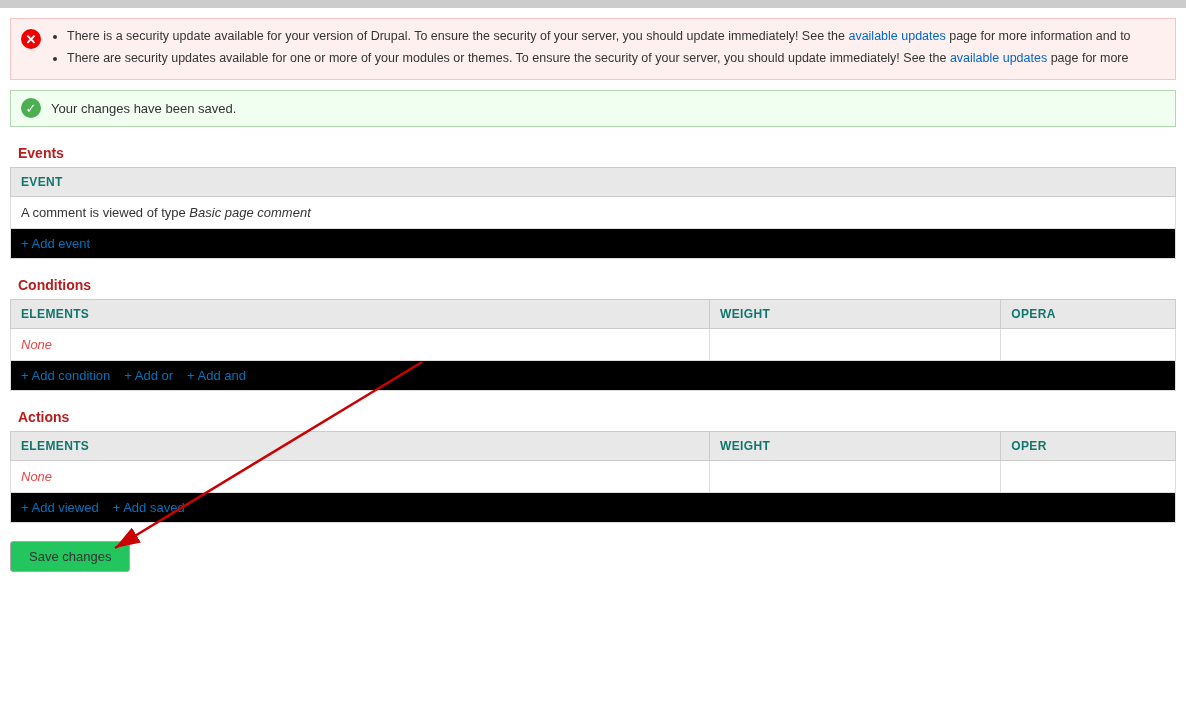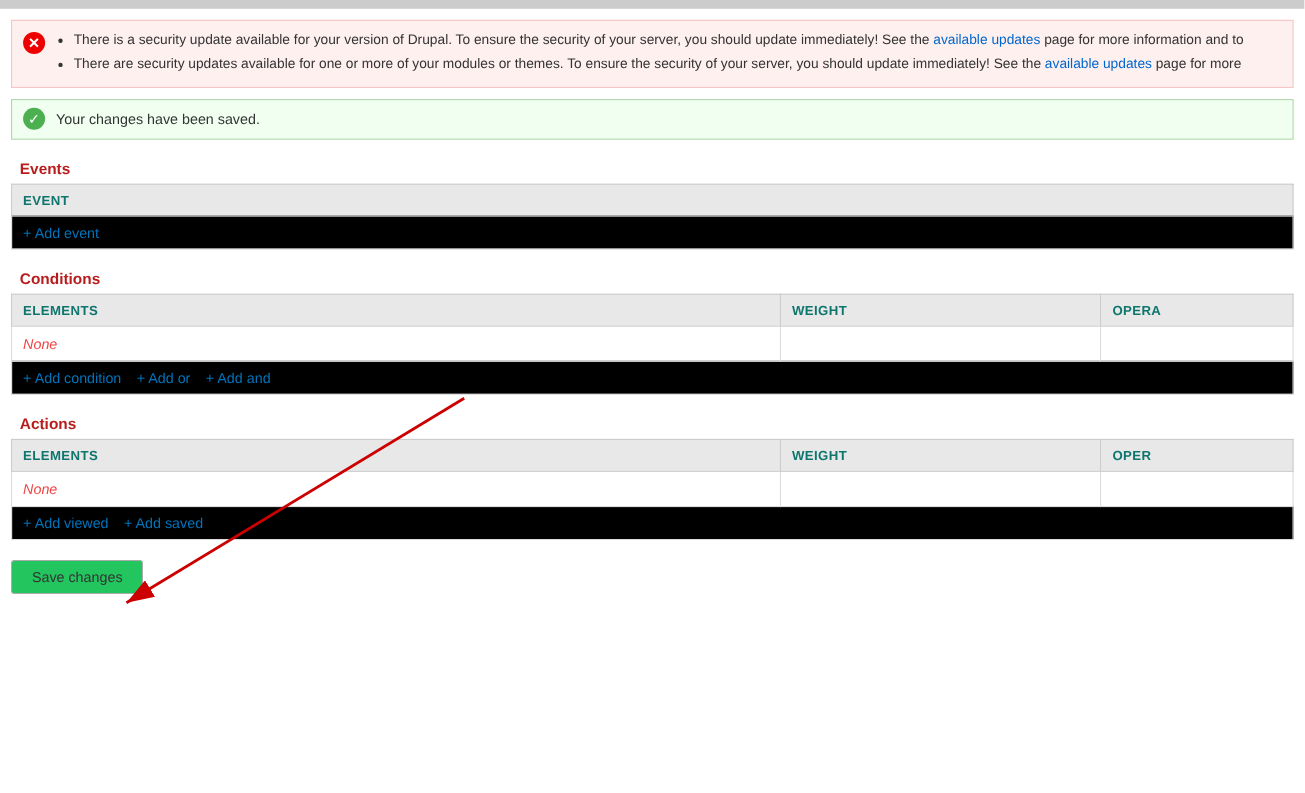--- a/index.html
+++ b/index.html
@@ -206,20 +206,25 @@
   <div class="section-title">Events</div>
   <table class="data-table">
     <thead>
       <tr>
         <th colspan="3">
           <span>EVENT</span>
         </th>
       </tr>
     </thead>
     <tbody>
+      <tr>
+        <td class="event-text" colspan="3">
+          A comment is viewed of type <em>Basic page comment</em>
+        </td>
+      </tr>
       <tr class="action-row">
         <td colspan="3">
           <div class="action-links">
             <a href="#" class="link-action">
               <span>+ Add event</span>
             </a>
           </div>
         </td>
       </tr>
     </tbody>

